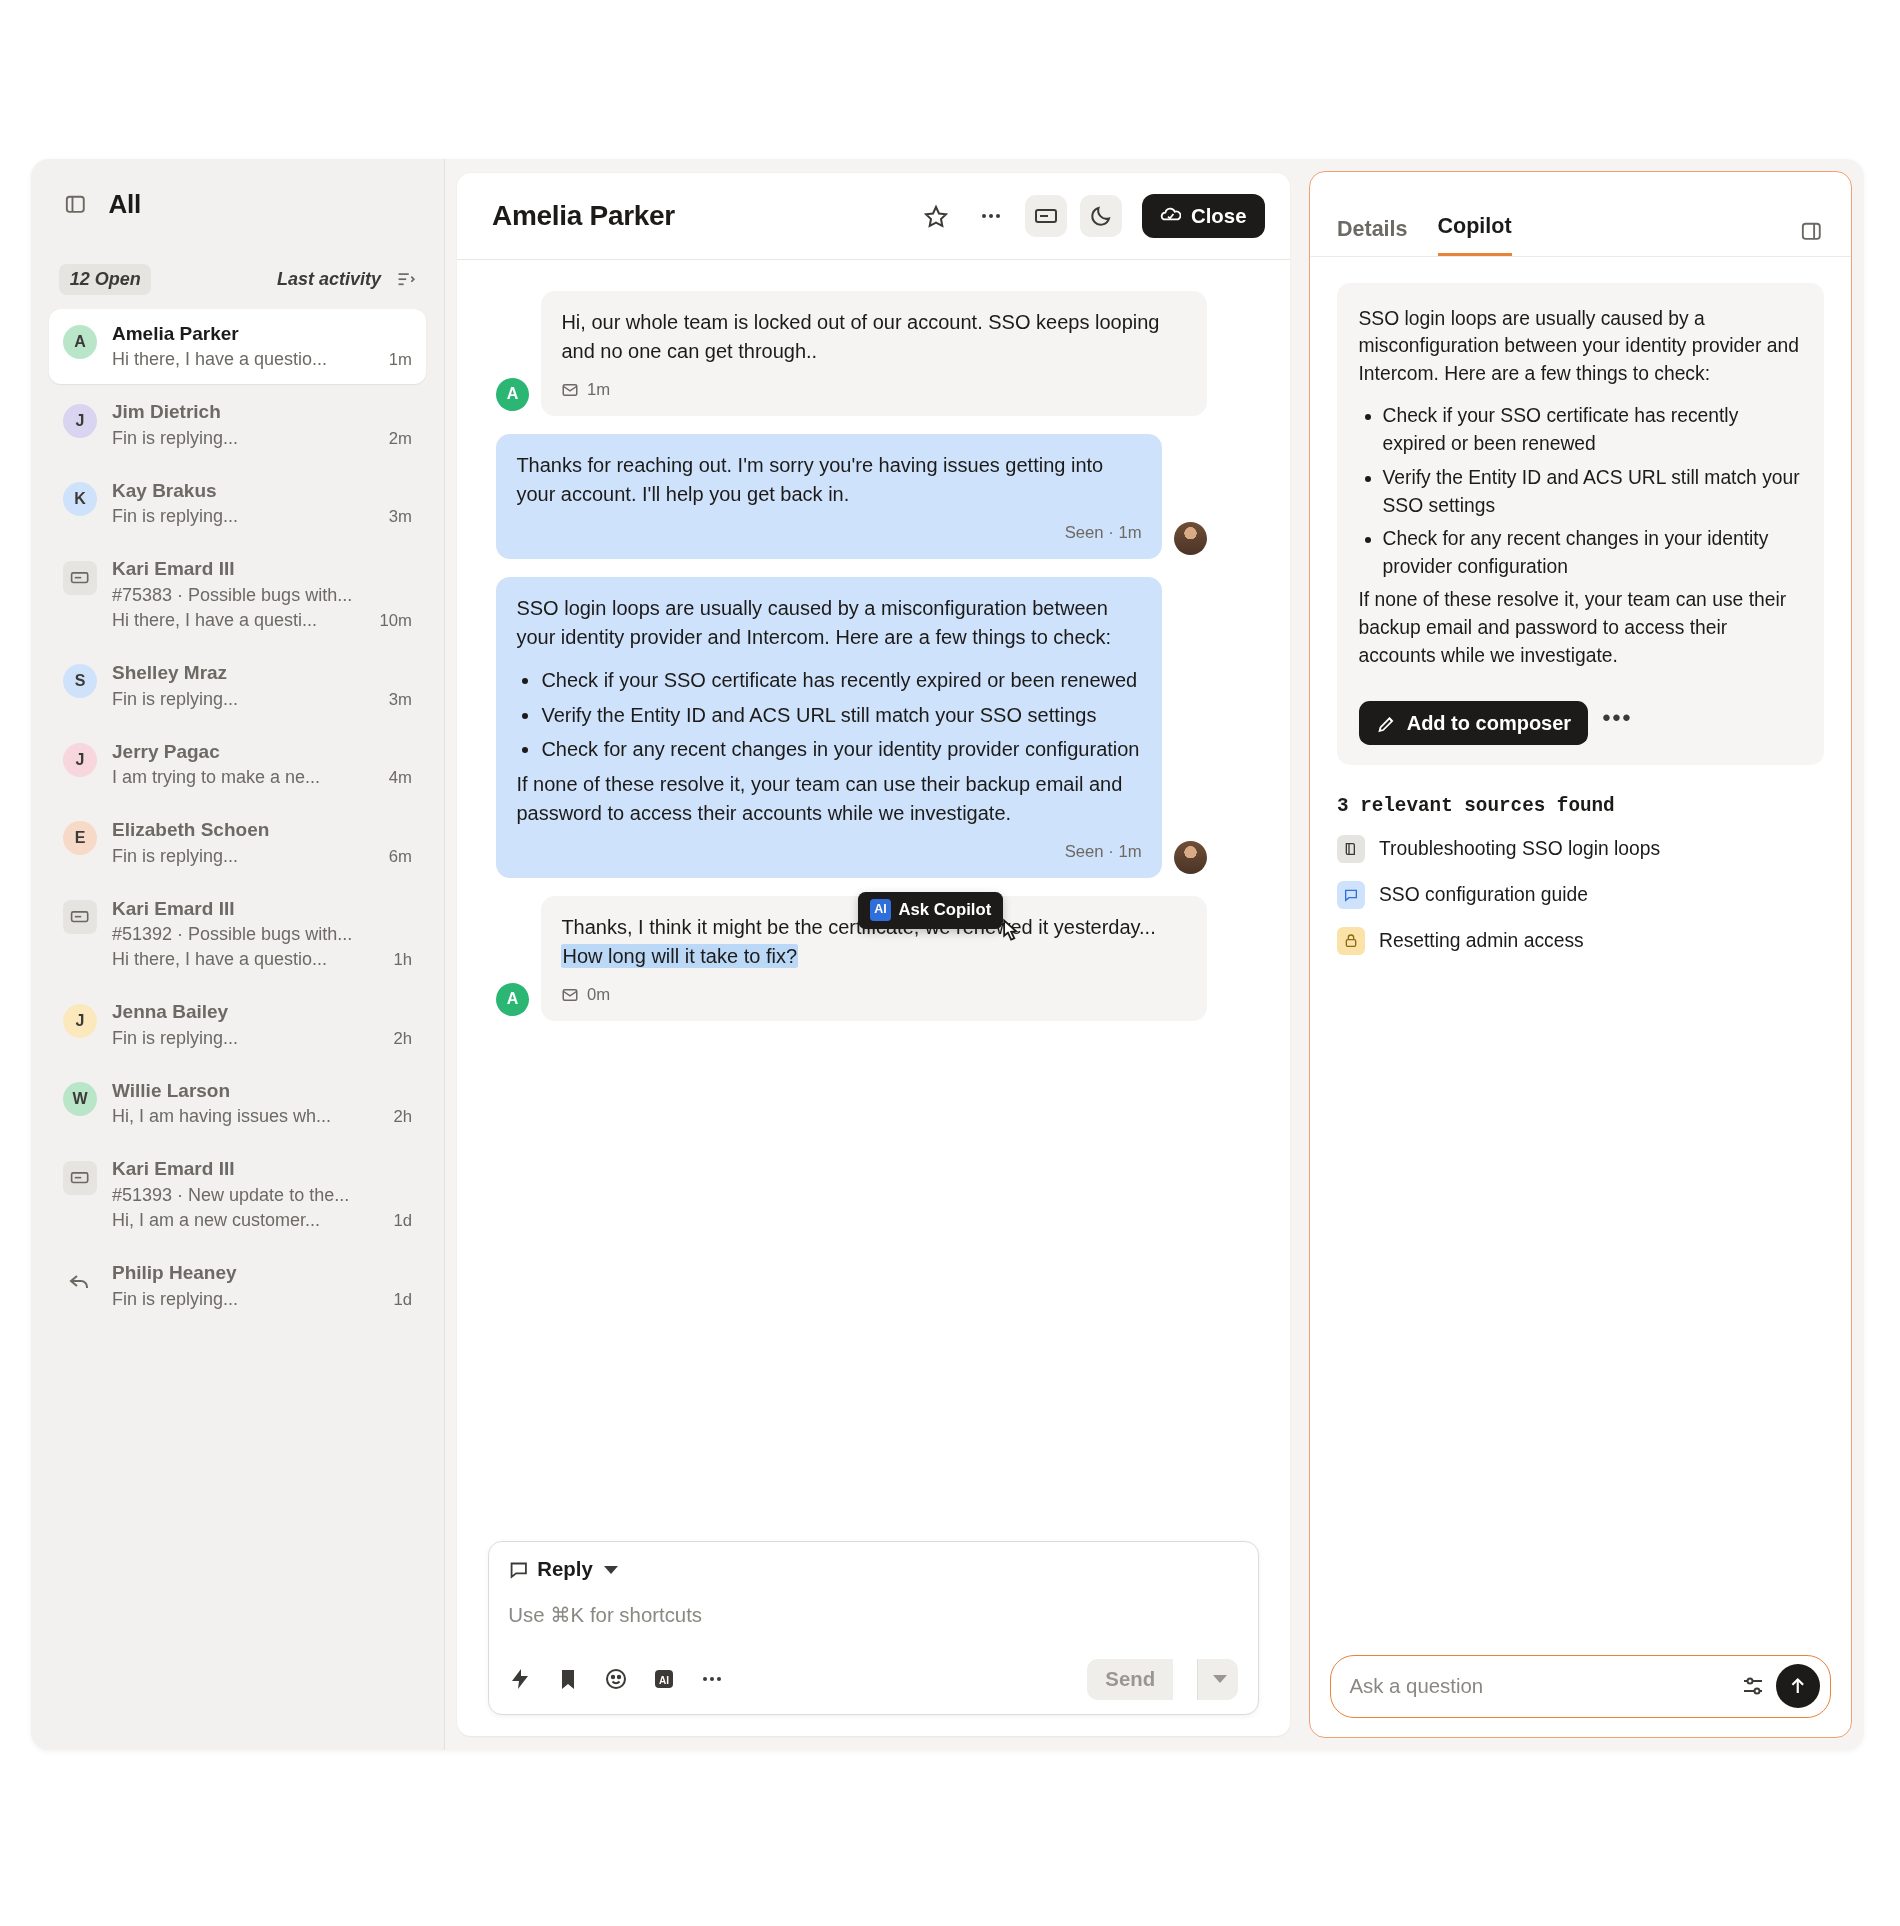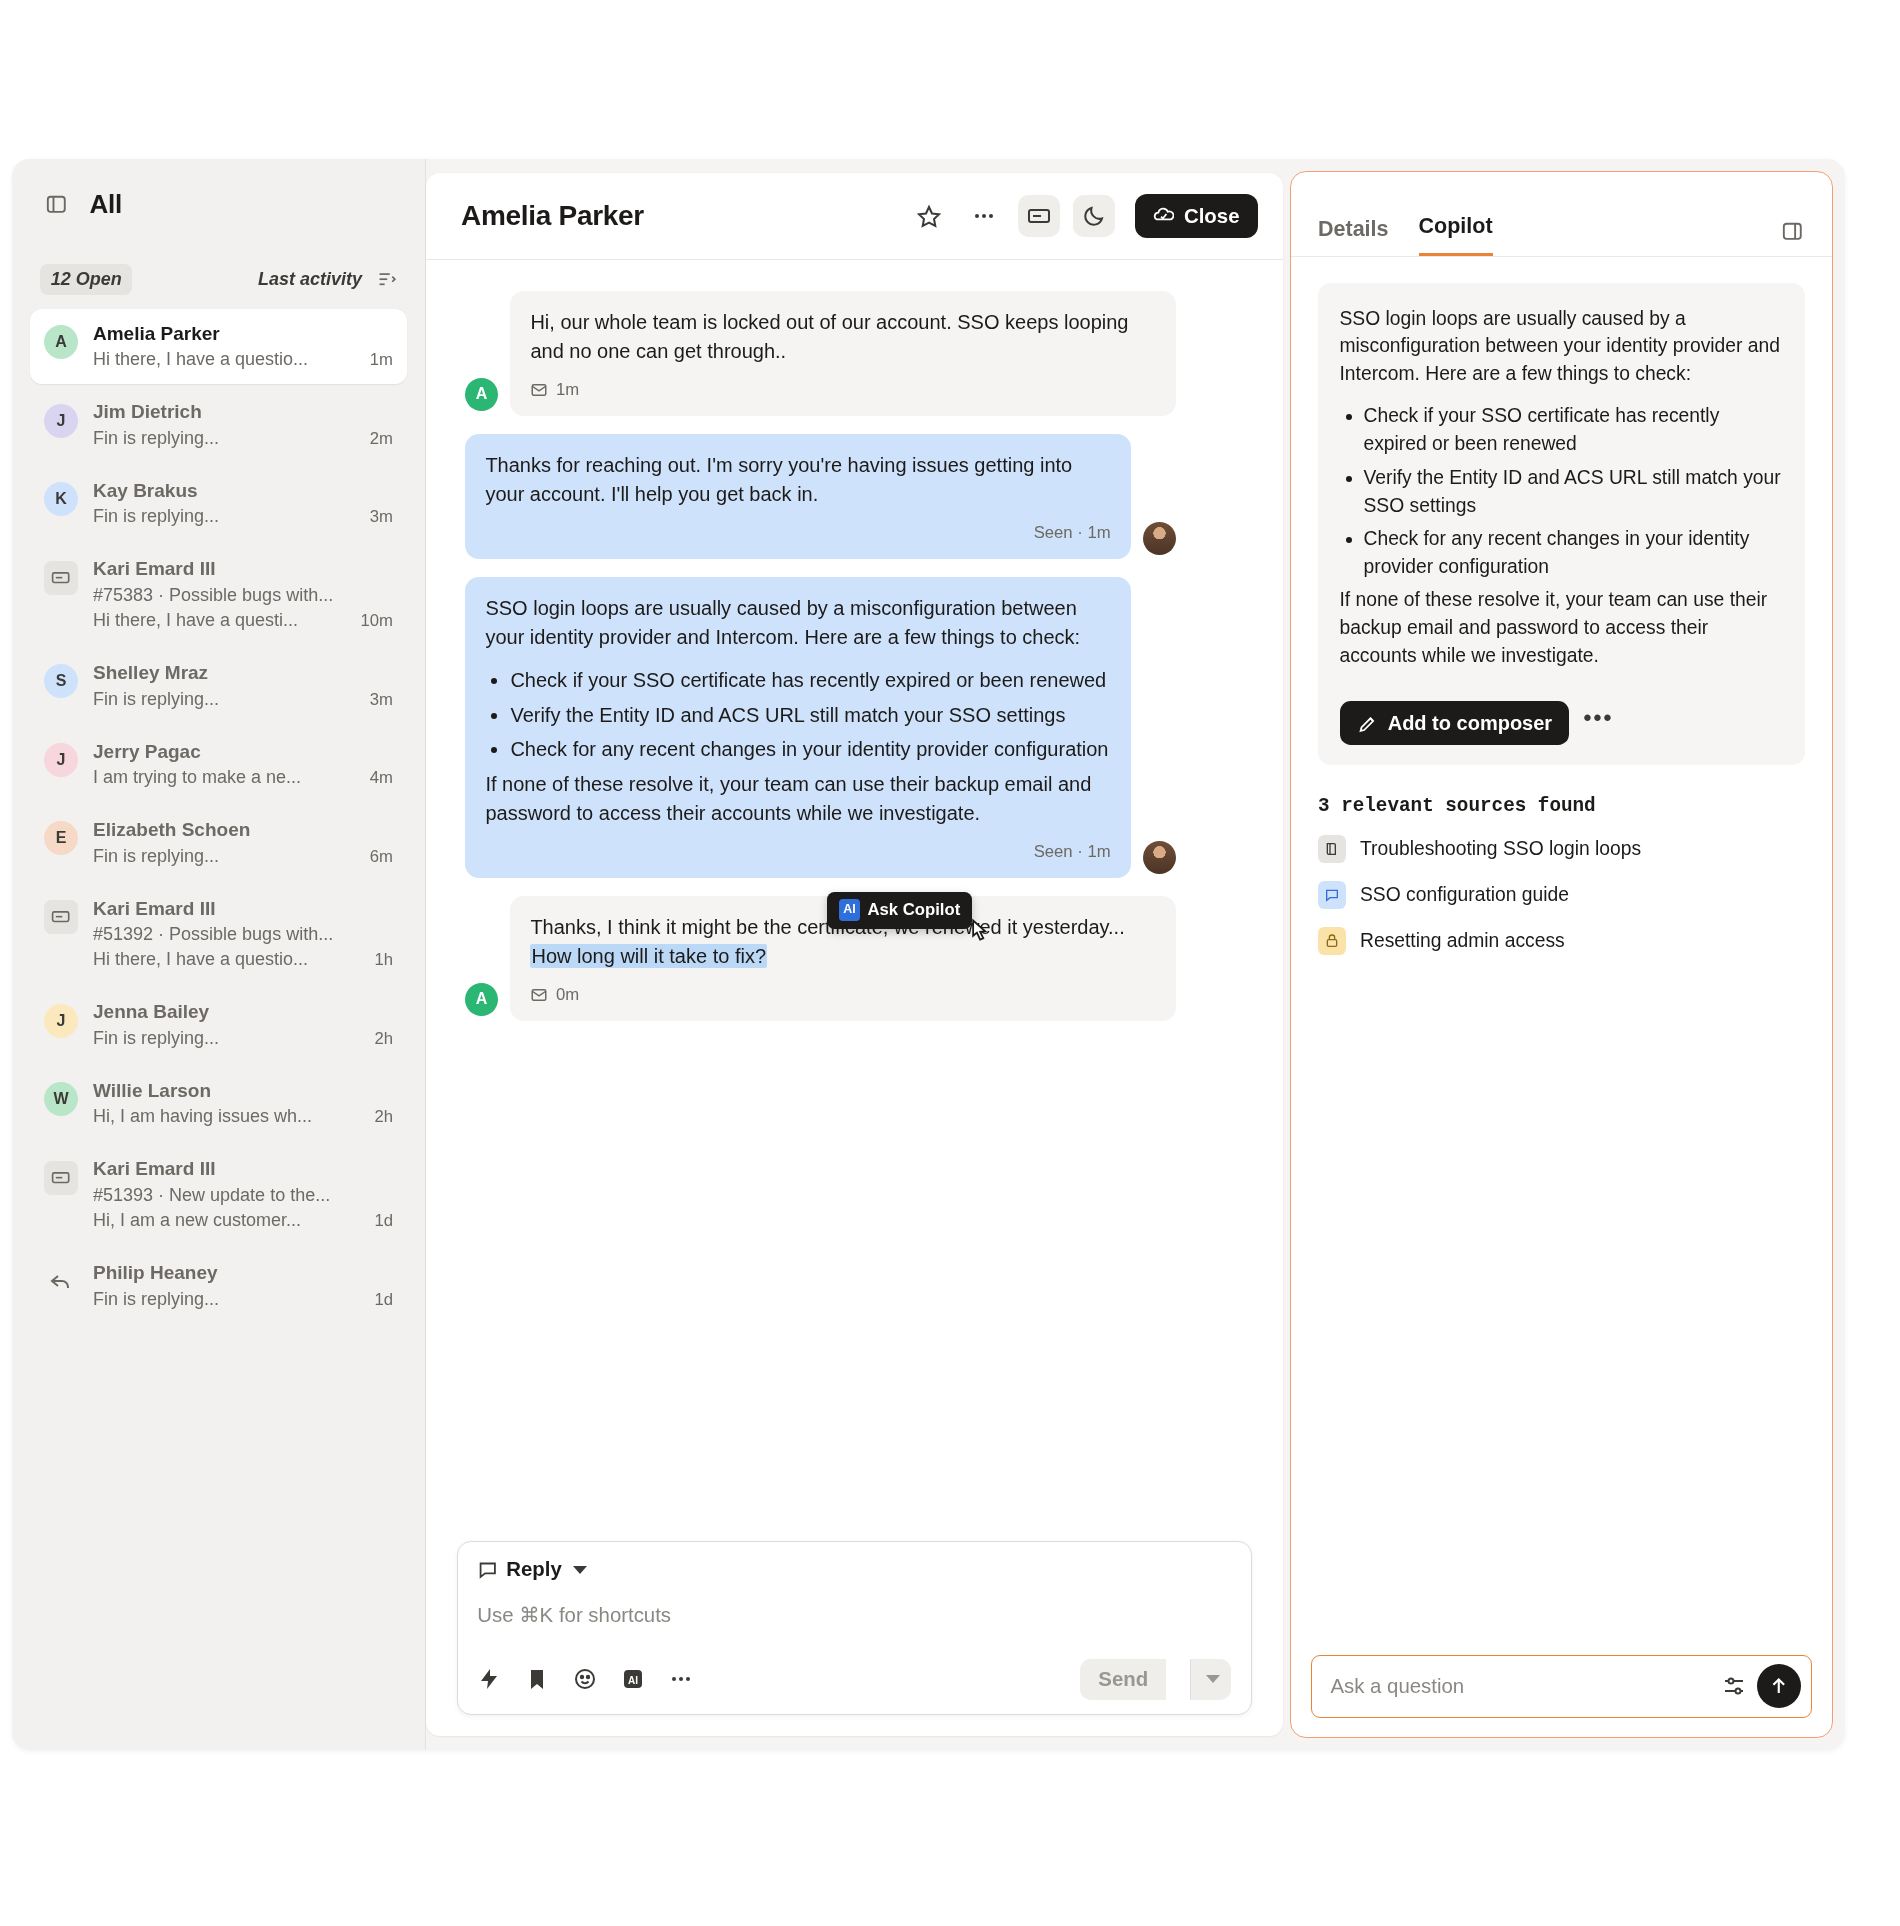--- a/index.html
+++ b/index.html
@@ -4,27 +4,28 @@
 <style>
   * { box-sizing: border-box; margin: 0; padding: 0; }
   html, body {
     width: 1900px; height: 1926px;
     background: #ffffff;
     font-family: "Liberation Sans", sans-serif;
     -webkit-font-smoothing: antialiased;
   }
   .app {
     position: absolute;
-    left: 12px; top: 159px;
+    left: 31px; top: 159px;
     width: 1833px; height: 1591px;
     background: #f5f4f2;
     border-radius: 18px;
     display: flex;
     overflow: hidden;
     box-shadow: 0 1.1px 5.4px rgba(0,0,0,0.05);
+    gap: 12px;
   }
 
   
   .sidebar {
     width: 414px;
     background: #f2f1ef;
     border-right: 0.5px solid #e3e1de;
     display: flex; flex-direction: column;
     flex: 0 0 414px;
   }
@@ -272,21 +273,21 @@
     display: flex; align-items: center; justify-content: center;
     flex: 0 0 28px;
   }
   .src-ic svg { width: 16px; height: 16px; }
   .ic-book { background: #e6e4e0; color: #3c3a37; }
   .ic-chat { background: #cfe2fb; color: #2f6fdc; }
   .ic-lock { background: #fbe2a8; color: #8a6a11; }
 
   .cp-foot { padding: 0 20.4px 19.3px 20.4px; }
   .ask-box {
-    border: 1.6px solid #e8833a; border-radius: 9px;
+    border: 1.6px solid #e8833a; border-radius: 24px;
     height: 63px; display: flex; align-items: center;
     padding: 0 9.7px 0 18px; gap: 10.7px;
     background: #fff;
   }
   .ask-input {
     flex: 1; border: none; outline: none; background: transparent;
     font-size: 20.4px; color: #1c1b19;
     font-family: "Liberation Sans", sans-serif;
   }
   .ask-input::placeholder { color: #8b8883; }

